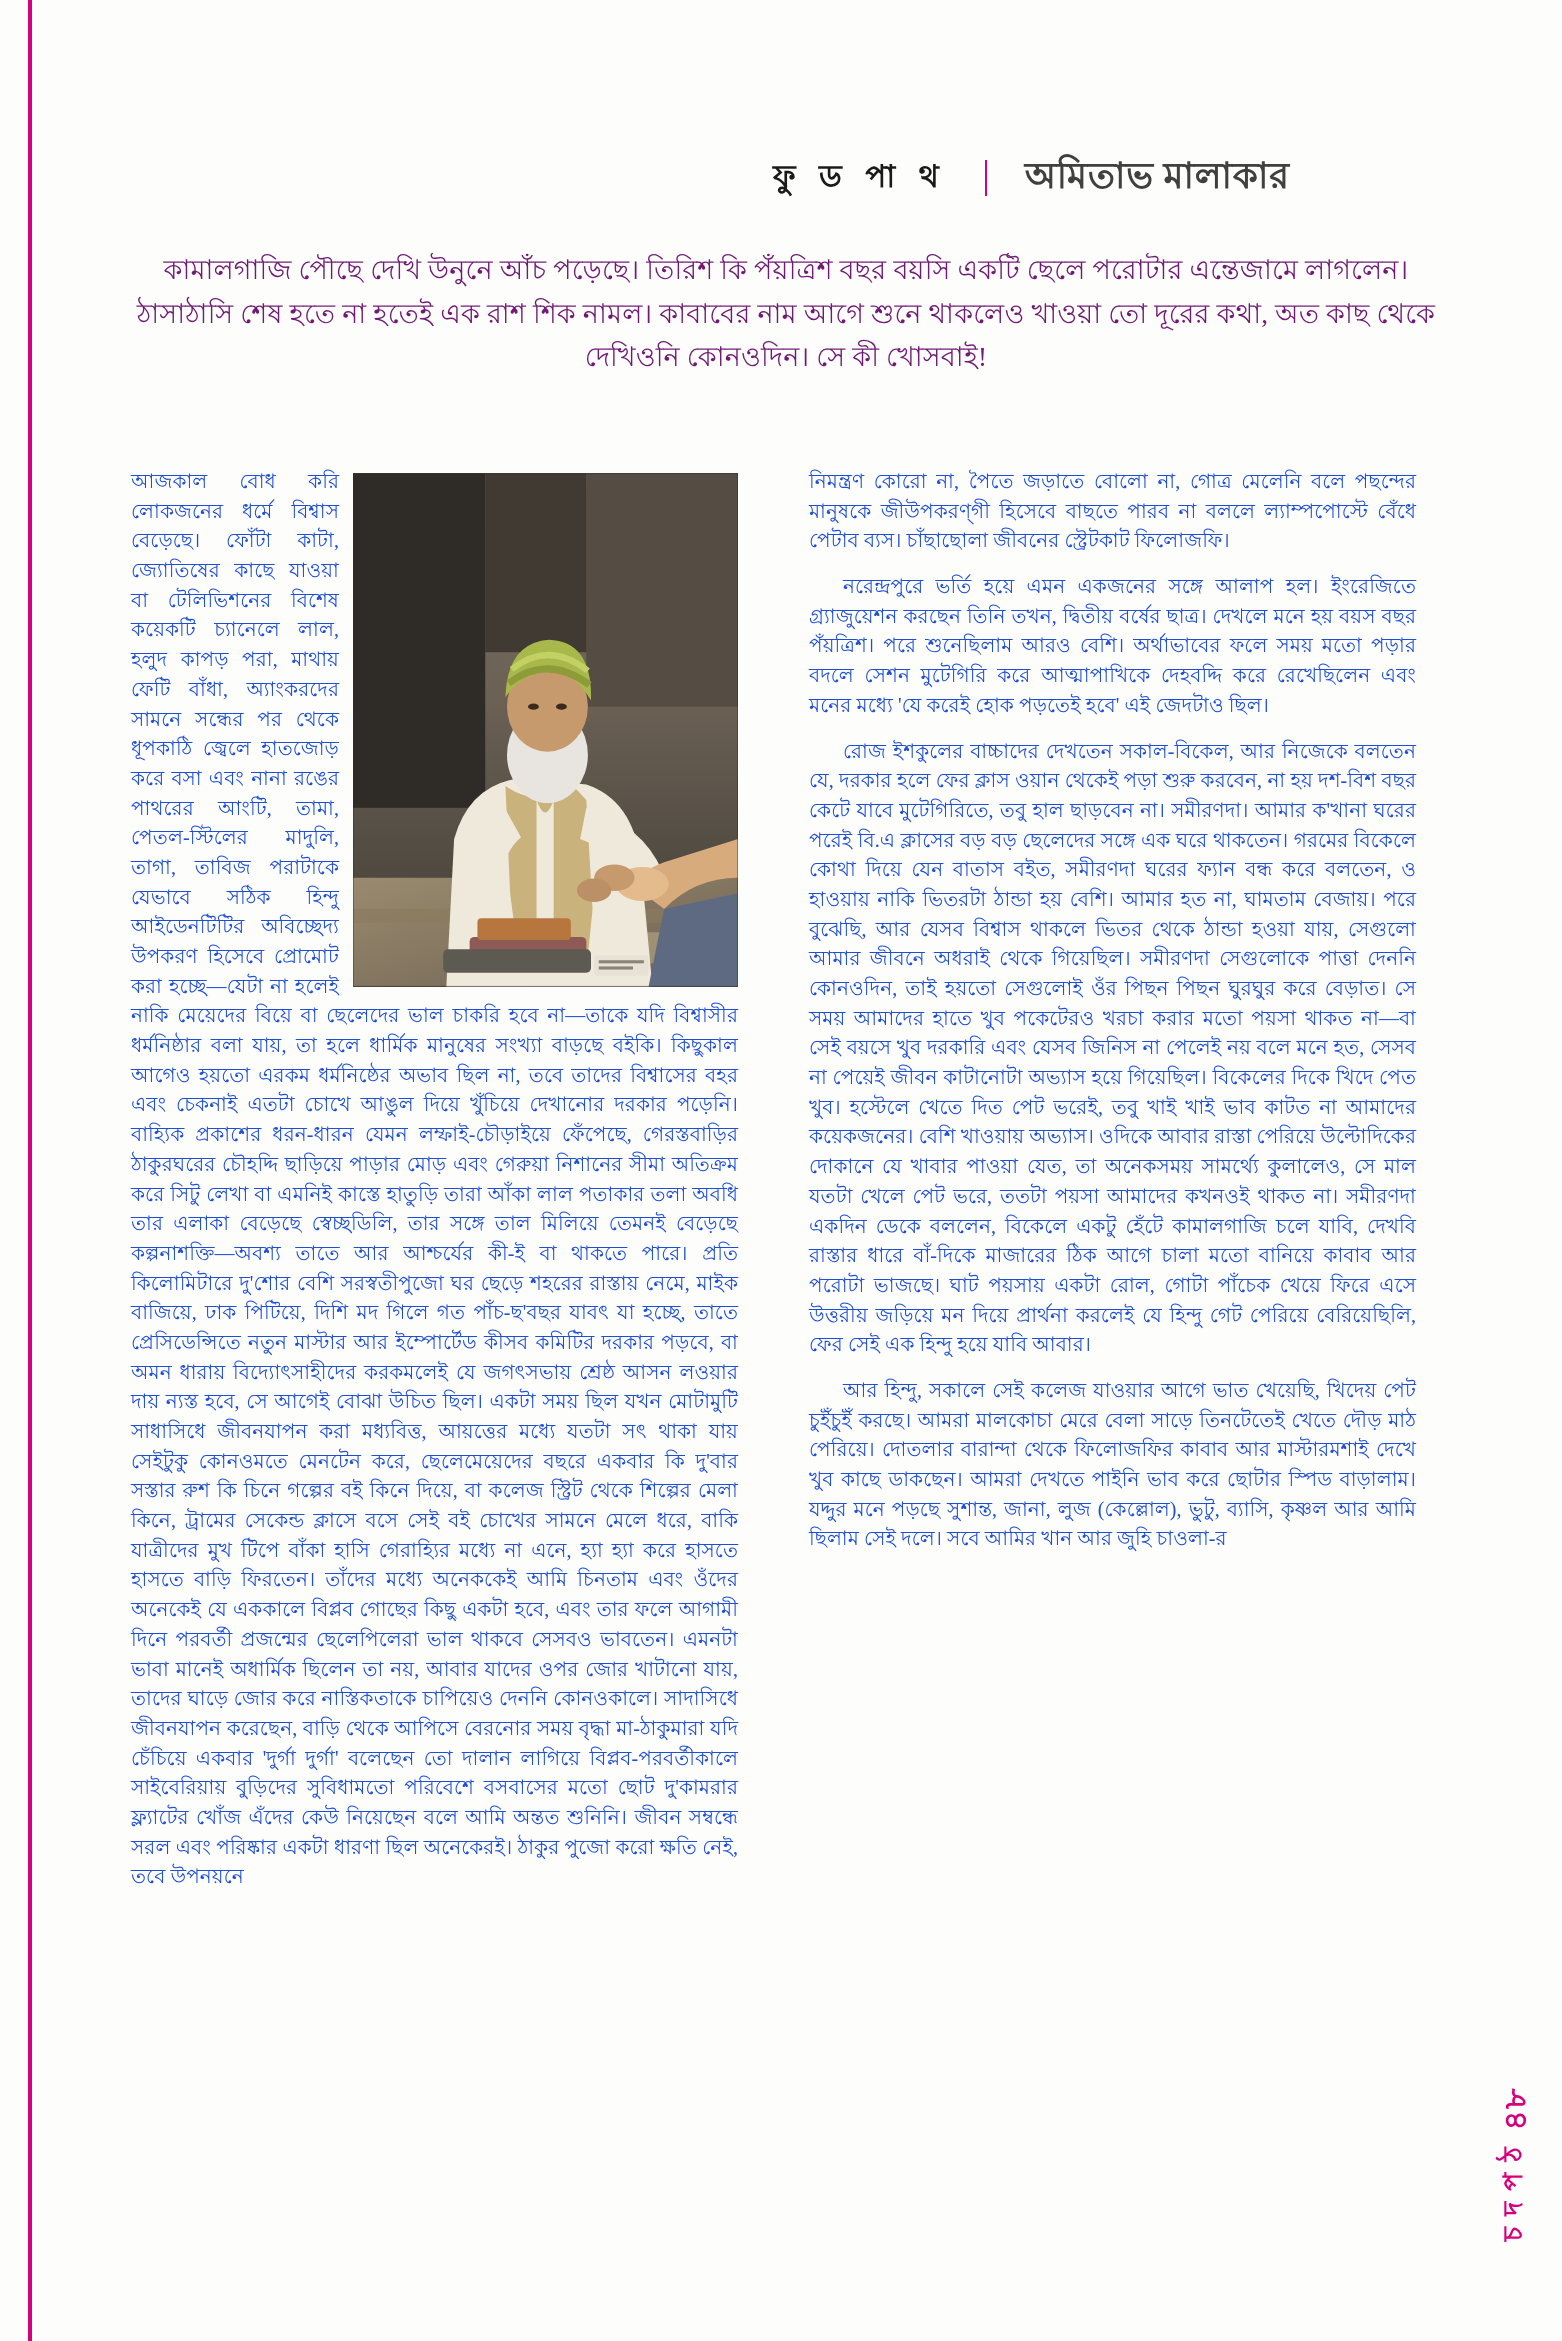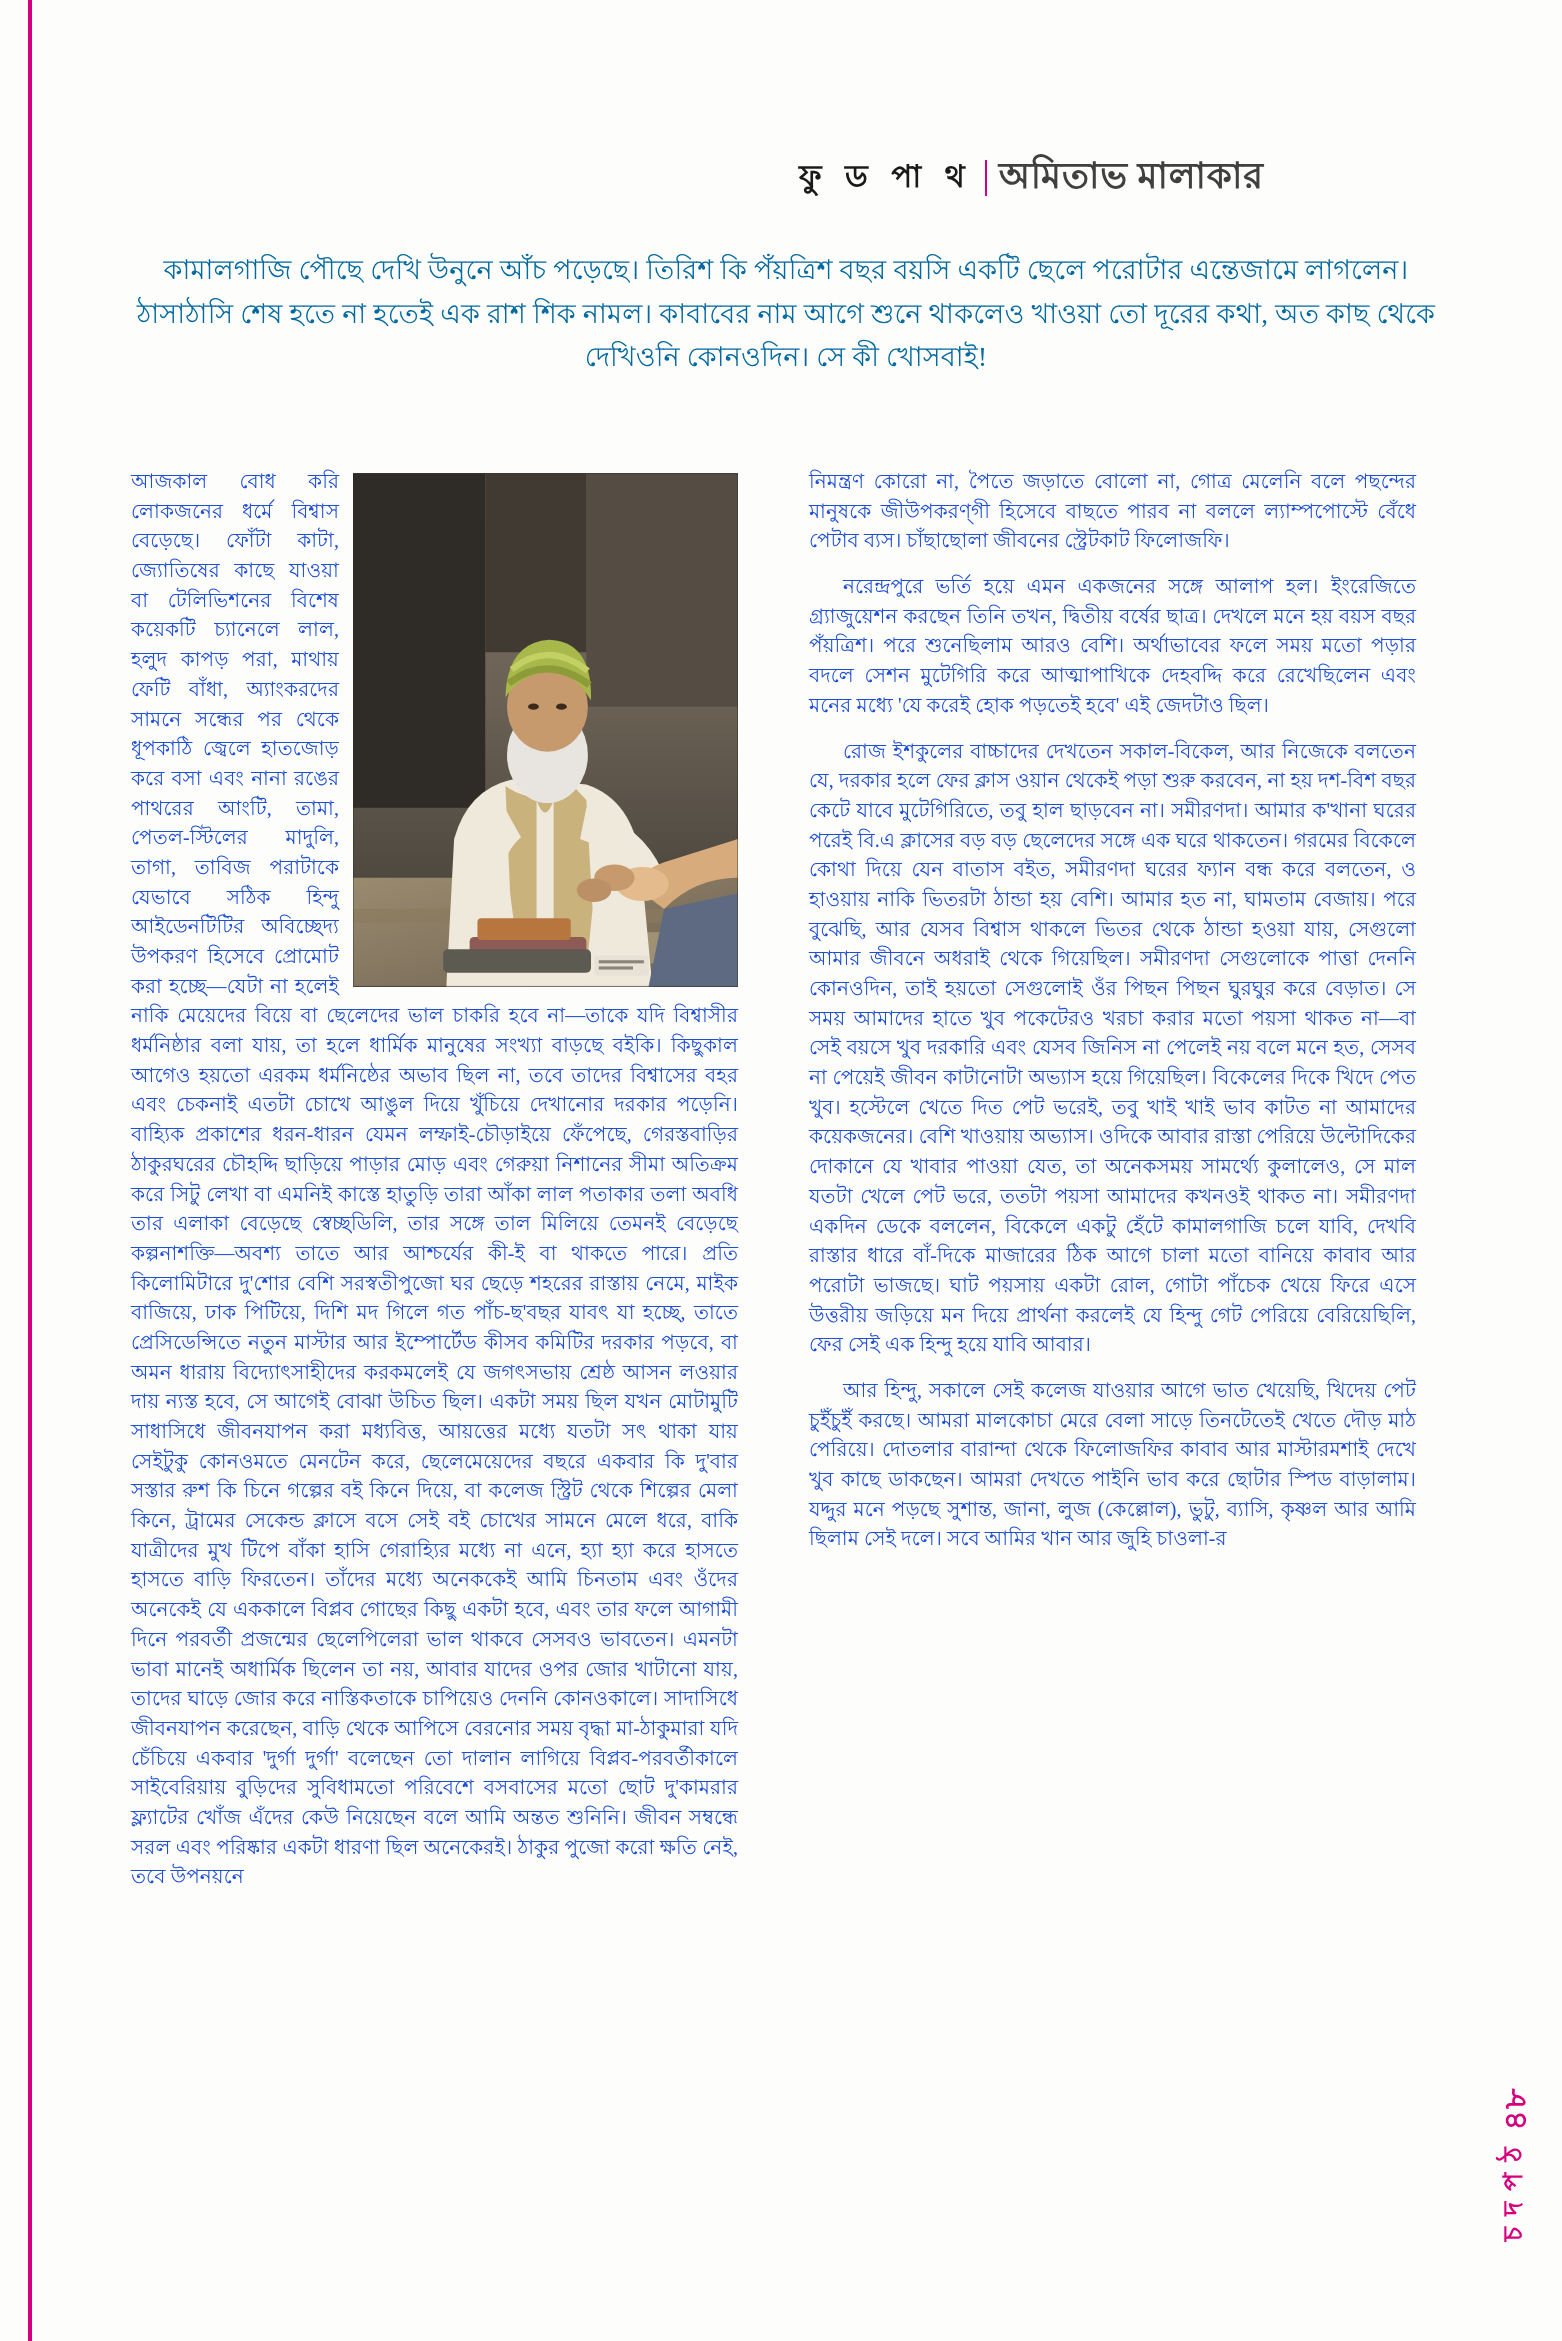--- a/index.html
+++ b/index.html
@@ -33,21 +33,21 @@
     left: 117px;
     top: 148px;
     width: 1393px;
     display: flex;
     align-items: baseline;
     justify-content: center;
   }
   .header-inner {
     display: flex;
     align-items: center;
-    gap: 12px;
+    gap: 38px;
     margin-left: 436px;
   }
   .kicker {
     font-family: "Liberation Serif", serif;
     font-size: 31px;
     letter-spacing: 7.8px;
     color: #1a1a1a;
     font-weight: bold;
   }
   .header-div {
@@ -63,21 +63,21 @@
   }
   
   .standfirst {
     position: absolute;
     left: 132px;
     top: 249px;
     width: 1308px;
     text-align: center;
     font-size: 27px;
     line-height: 1.62;
-    color: #0369a1;
+    color: #701a75;
     letter-spacing: 0.2px;
   }
   
   .col {
     position: absolute;
     top: 467px;
     width: 607px;
     font-size: 20px;
     line-height: 1.485;
     text-align: justify;

